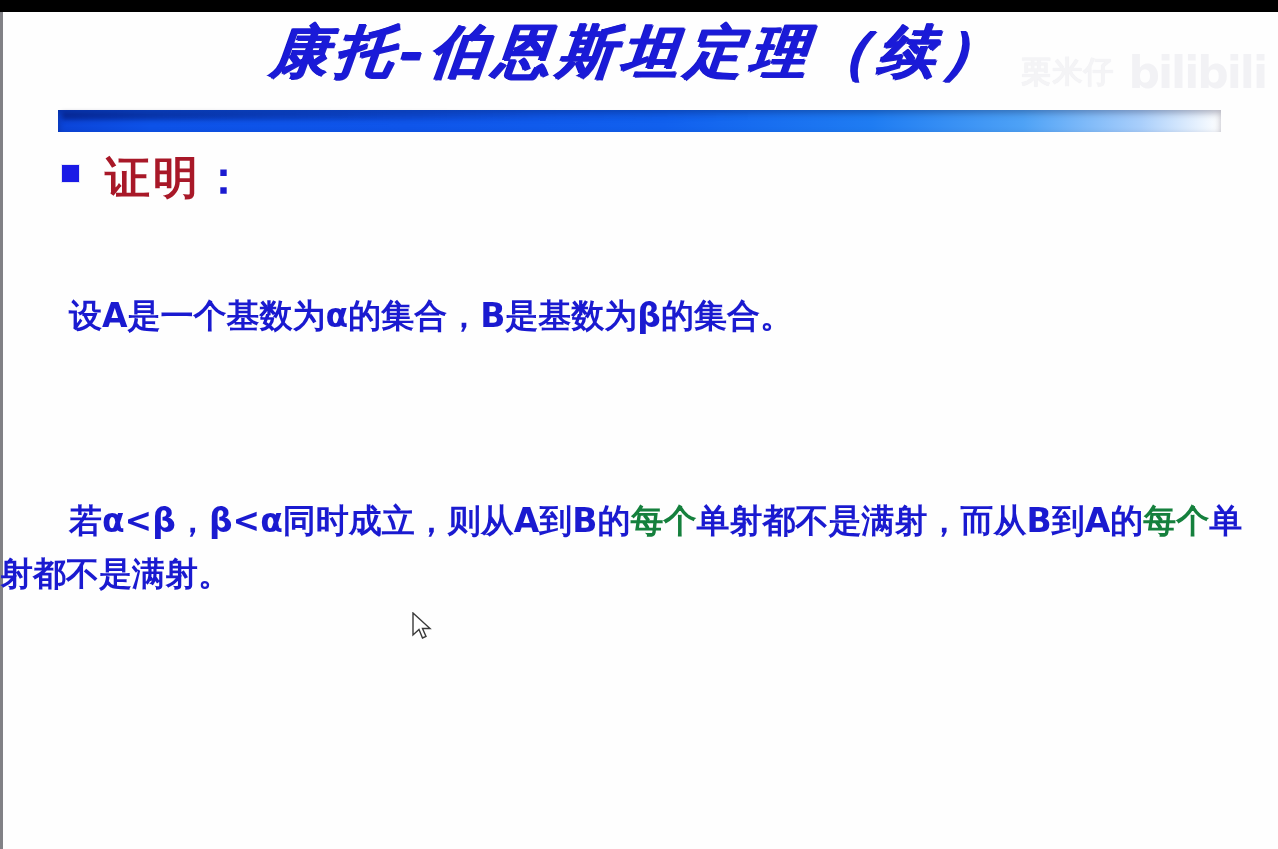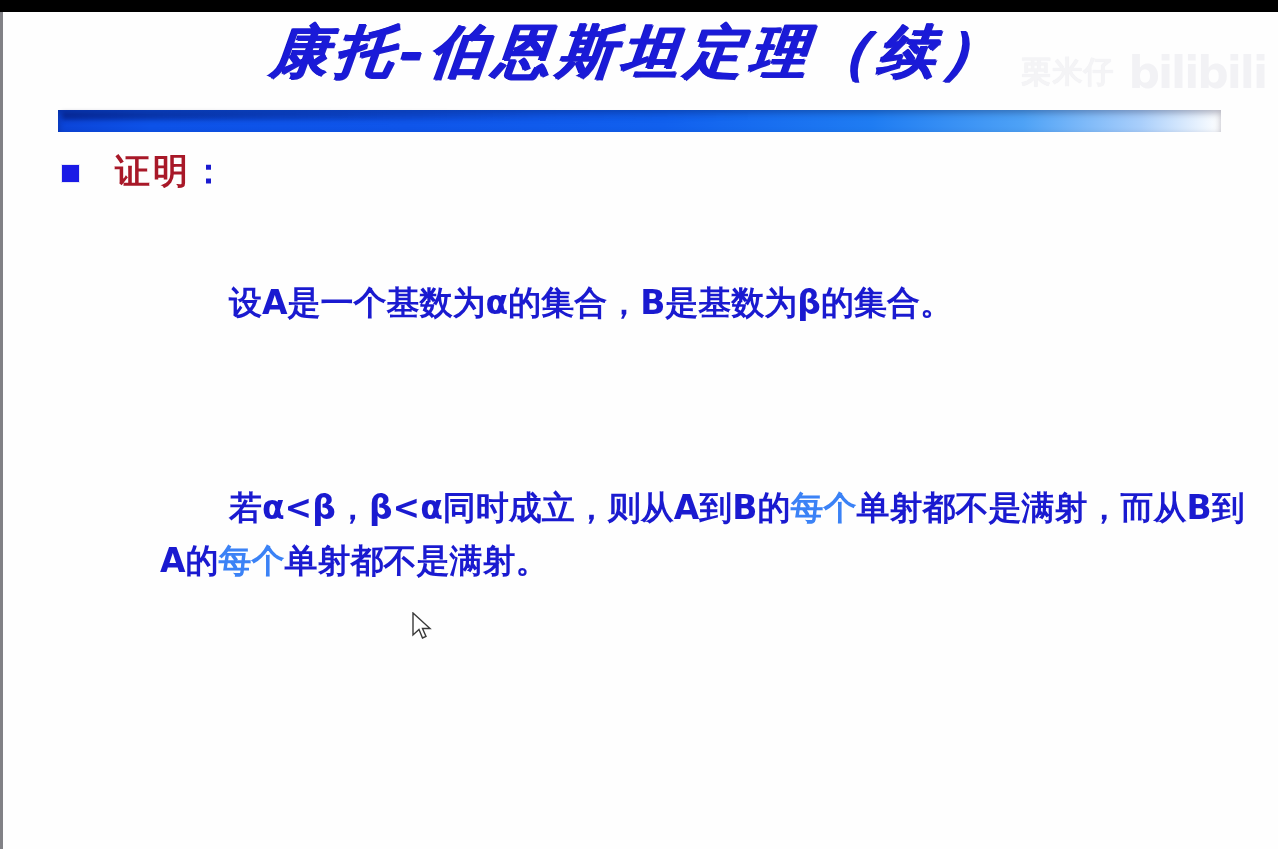--- a/index.html
+++ b/index.html
@@ -127,46 +127,45 @@
   }
   .sq {
     width: 17px;
     height: 17px;
     background: #1a1ae6;
     margin-top: 17px;
     flex: 0 0 auto;
     box-shadow: 0 0 0 1px #e6e6f5;
   }
   .bullet-label {
-    margin-left: 36px;
-    font-size: 35px;
+    margin-left: 26px;
+    font-size: 45px;
     font-weight: bold;
     font-family: "DejaVu Serif", "Liberation Serif", serif;
     color: #a81828;
     letter-spacing: 3px;
     white-space: nowrap;
     text-align: center;
   }
   .bullet-label .colon {
     color: #1a1ad0;
   }
 
   .para {
     color: #1a1ad0;
     font-family: "DejaVu Sans", "Liberation Sans", sans-serif;
     font-weight: bold;
     font-size: 33px;
     letter-spacing: 0px;
     line-height: 1.62;
-    padding-left: 160px;
     padding-right: 20px;
     white-space: pre-wrap;
   }
   .para .red {
-    color: #3b82f6;
+    color: #15803d;
   }
   .gap-md { height: 22px; }
   .gap-lg { height: 28px; }
 
   
   .cursor {
     position: absolute;
     left: 412px;
     top: 612px;
     width: 22px;

